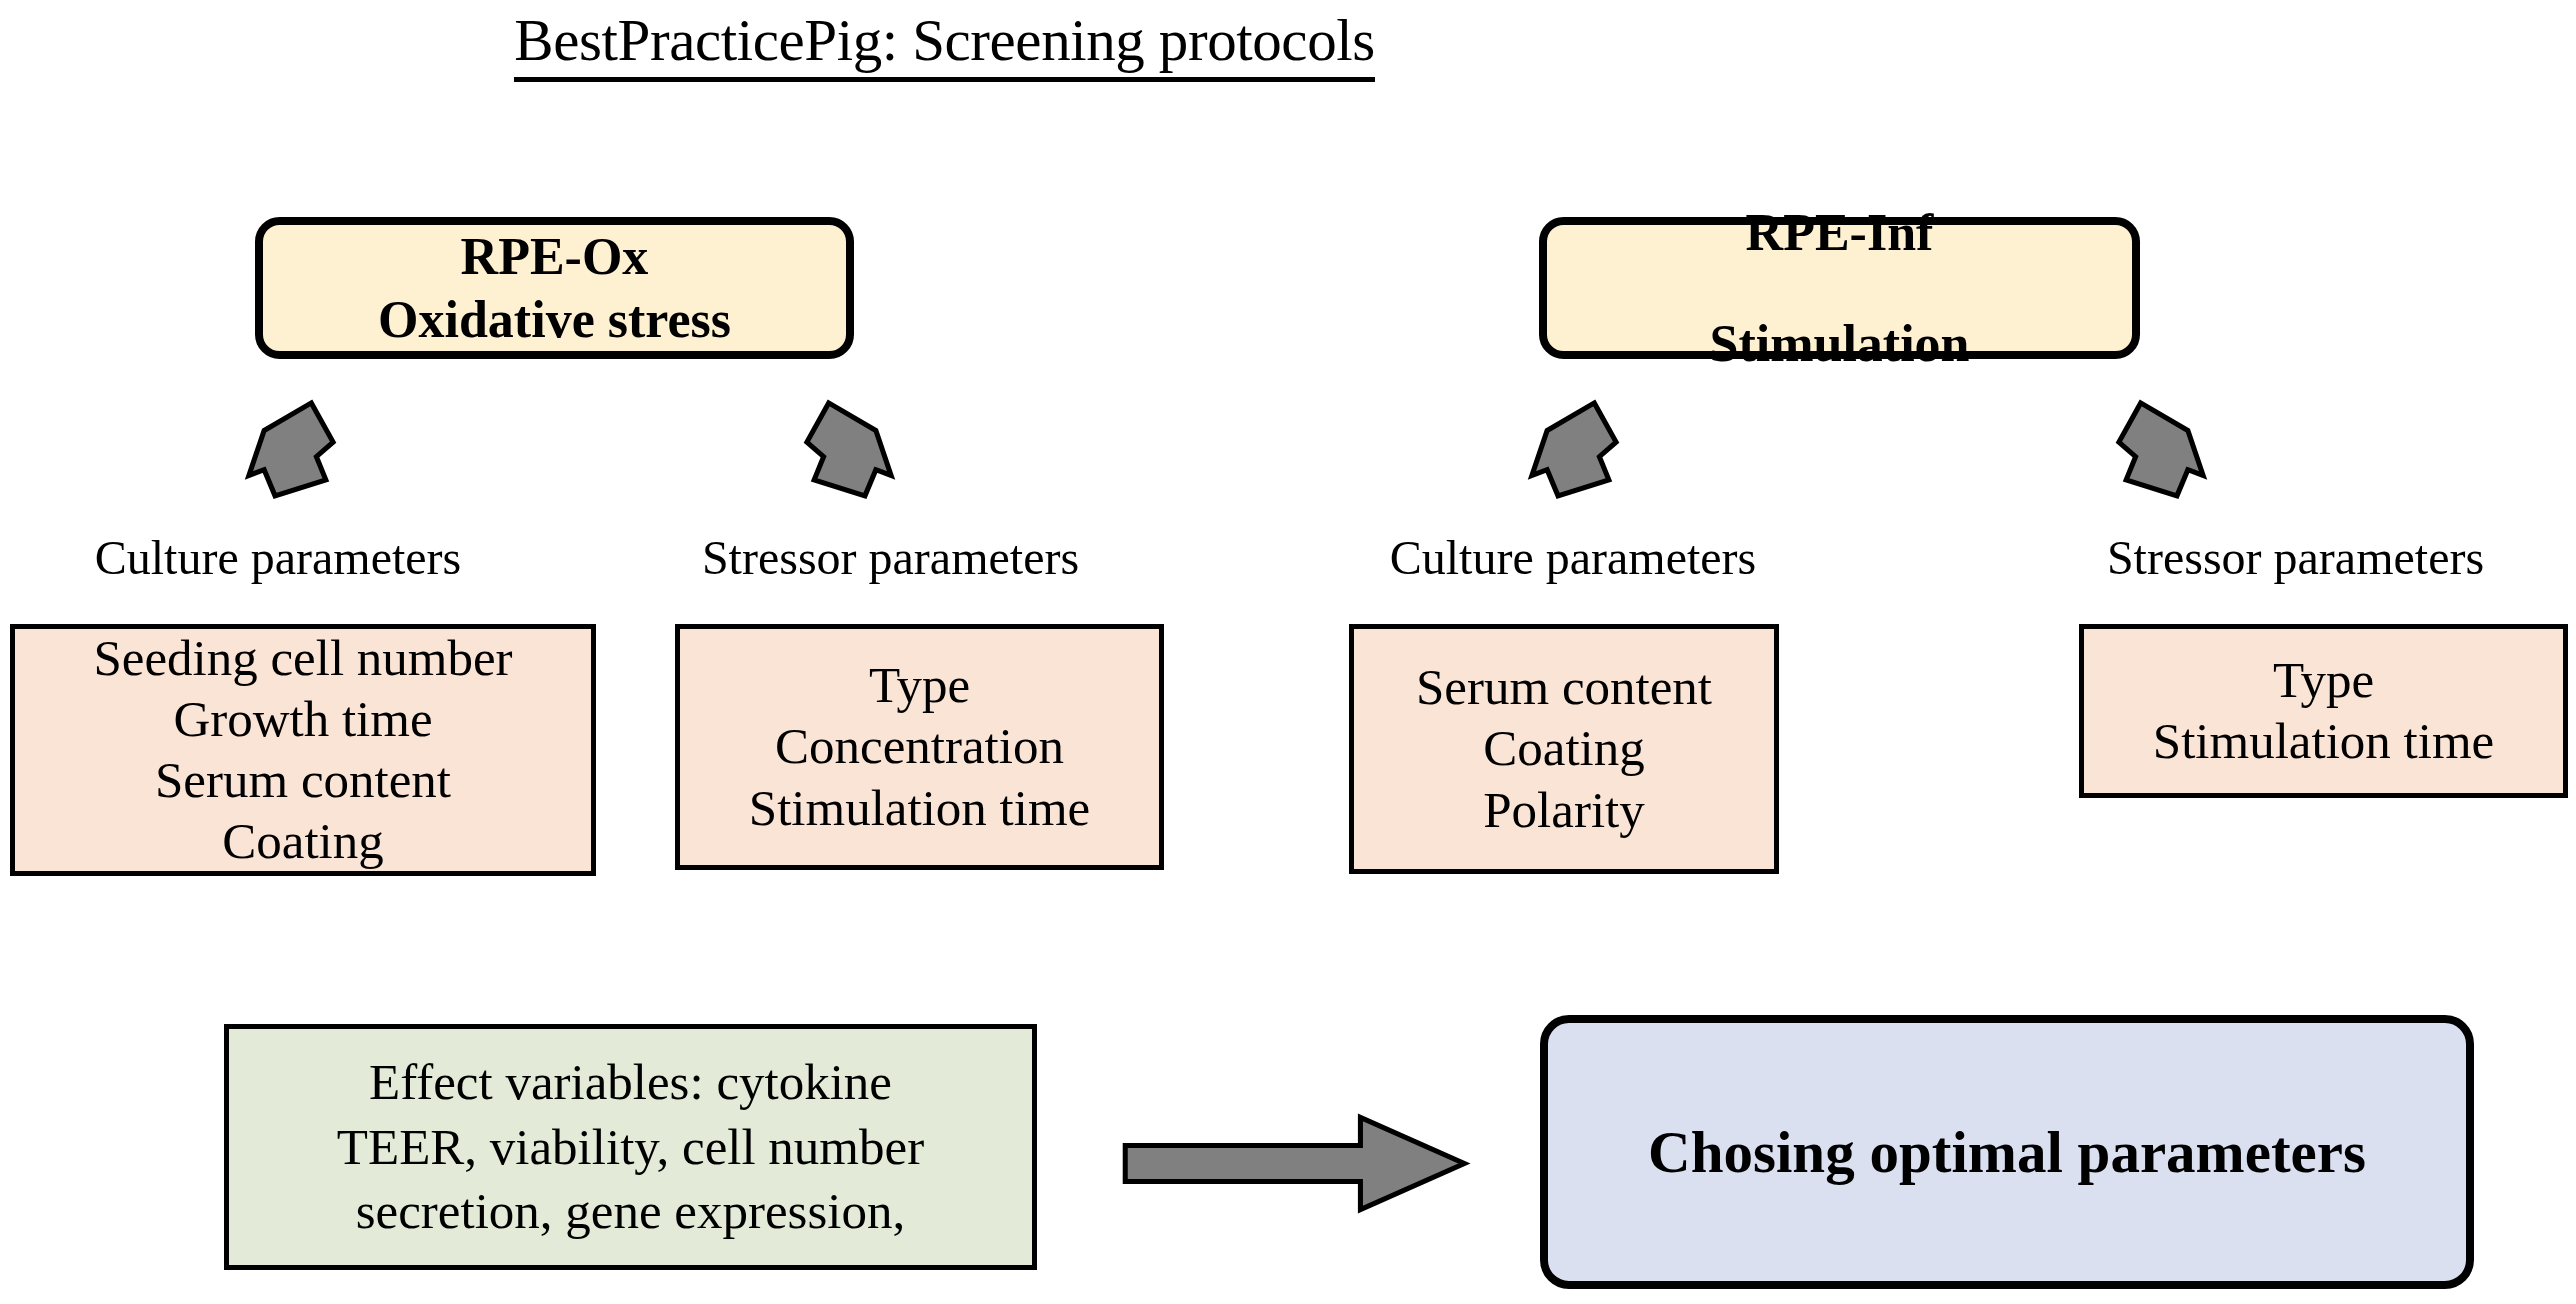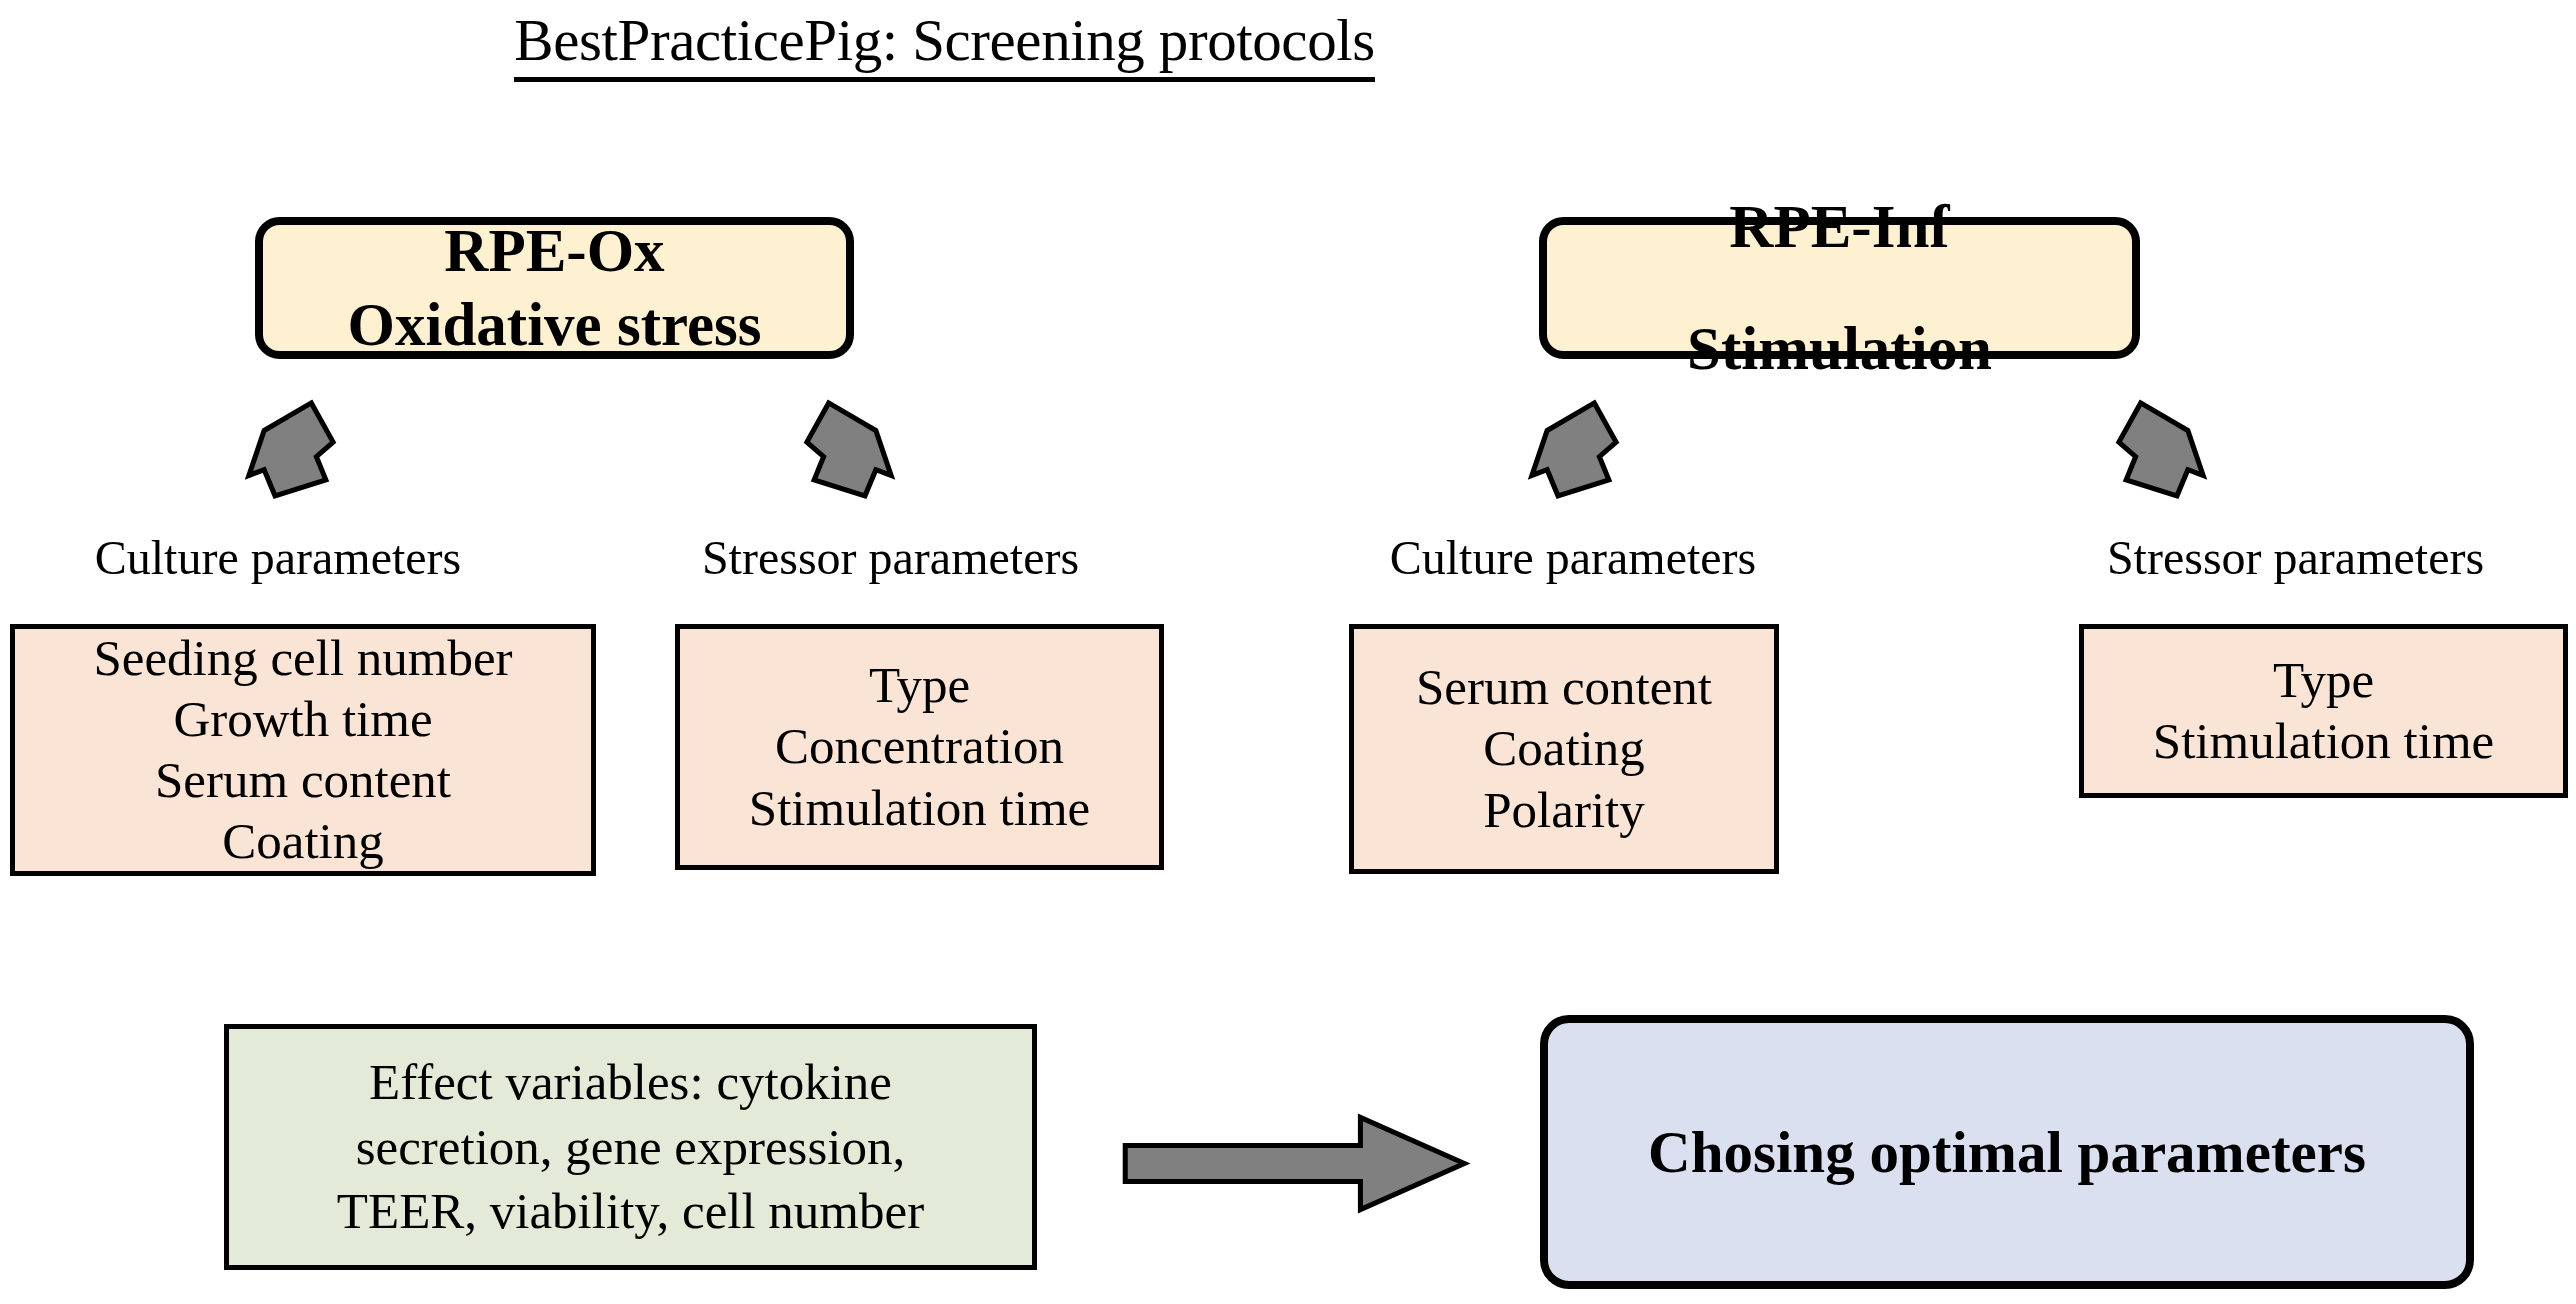--- a/index.html
+++ b/index.html
@@ -40,21 +40,21 @@
   .model-box {
     position: absolute;
     border: 8px solid #000000;
     border-radius: 24.6px;
     box-sizing: border-box;
     display: flex;
     flex-direction: column;
     align-items: center;
     justify-content: center;
     font-weight: bold;
-    font-size: 61px;
+    font-size: 52px;
     line-height: 1.22;
     text-align: center;
     white-space: nowrap;
   }
 
   
   .col-label {
     position: absolute;
     font-size: 48px;
     line-height: 1.1;
@@ -190,22 +190,22 @@
     <div>Polarity</div>
   </div>
 
   <div class="param-box" style="left:2079px; top:624px; width:489px; height:174px; background:#FAE4D6;">
     <div>Type</div>
     <div>Stimulation time</div>
   </div>
 
   <div class="effect-box" style="left:224px; top:1024px; width:813px; height:246px; background:#E3EBD8;">
     <div>Effect variables: cytokine</div>
+    <div>TEER, viability, cell number</div>
     <div>secretion, gene expression,</div>
-    <div>TEER, viability, cell number</div>
   </div>
 
   <div class="arrow" style="left:1122px; top:1113px; width:347px; height:101px;">
     <svg width="347" height="101" viewBox="0 0 480 140">
       <polygon points="4,45 330,45 330,6 474,70 330,134 330,95 4,95" fill="#808080" stroke="#000000" stroke-width="7" stroke-linejoin="miter"></polygon>
     </svg>
   </div>
 
   <div class="outcome-box" style="left:1540px; top:1015px; width:934px; height:274px; background:#DBE0F1;">
     <span>Chosing optimal parameters</span>

